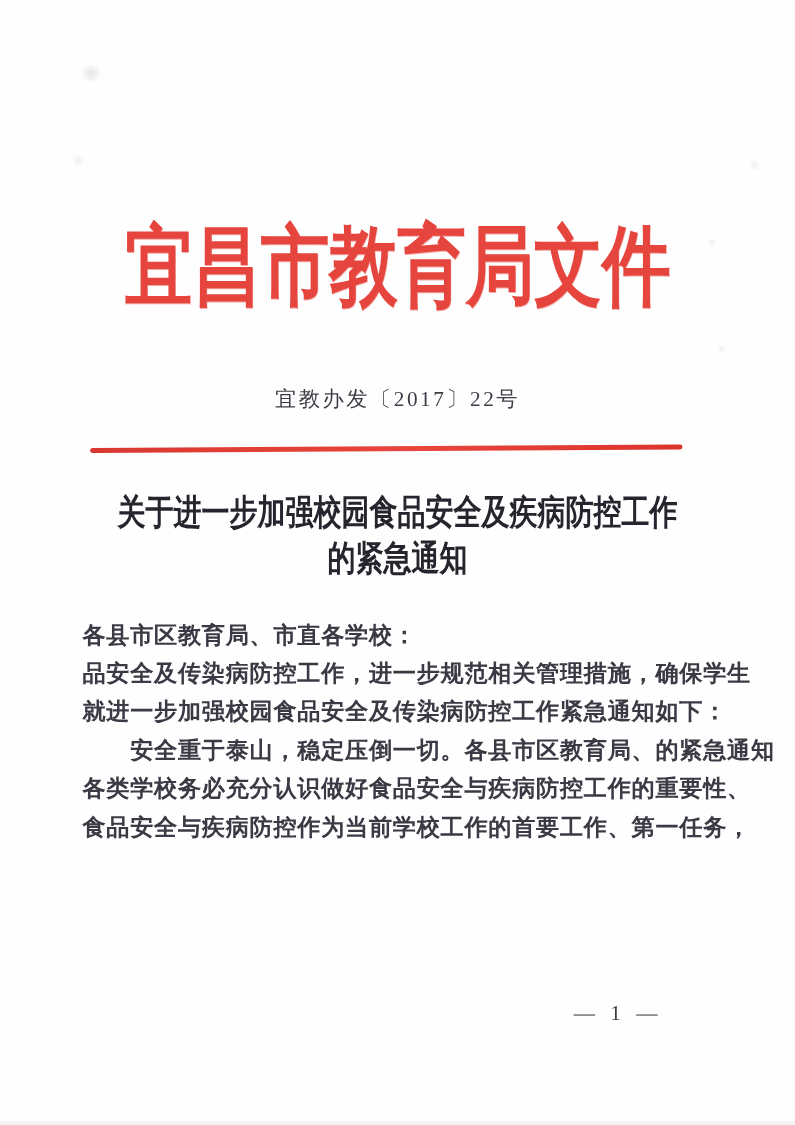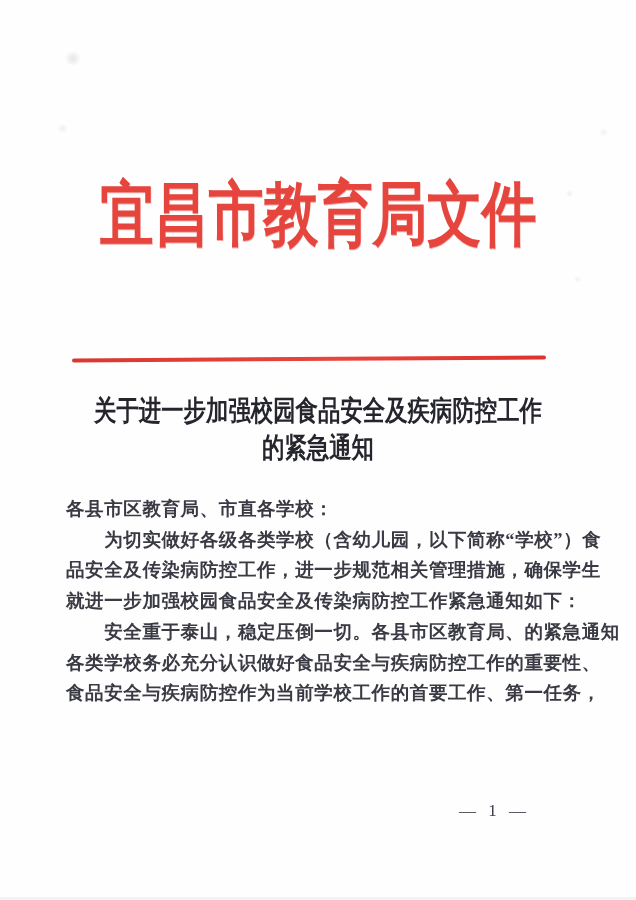--- a/index.html
+++ b/index.html
@@ -138,33 +138,33 @@
   <div class="speck s1"></div>
   <div class="speck s2"></div>
   <div class="speck s3"></div>
   <div class="speck s4"></div>
   <div class="speck s5"></div>
 
   <div class="agency-title-wrap">
     <span class="agency-title">宜昌市教育局文件</span>
   </div>
 
+  <div class="doc-number">宜教办发〔2017〕22号</div>
 
   <div class="red-rule"></div>
 
   <div class="doc-title-wrap">
     <div class="doc-title">
       <div>关于进一步加强校园食品安全及疾病防控工作</div>
       <div>的紧急通知</div>
     </div>
   </div>
 
   <div class="body-text">
       <div class="body-line">各县市区教育局、市直各学校：</div>
-      <div class="body-line">　　为切实做好各级各类学校（含幼儿园，以下简称“学校”）食</div>
       <div class="body-line">品安全及传染病防控工作，进一步规范相关管理措施，确保学生</div>
       <div class="body-line">就进一步加强校园食品安全及传染病防控工作紧急通知如下：</div>
       <div class="body-line">　　安全重于泰山，稳定压倒一切。各县市区教育局、的紧急通知</div>
       <div class="body-line">各类学校务必充分认识做好食品安全与疾病防控工作的重要性、</div>
       <div class="body-line">食品安全与疾病防控作为当前学校工作的首要工作、第一任务，</div>
     </div>
 
   <div class="page-number">— 1 —</div>
 
   <div class="bottom-edge"></div>

